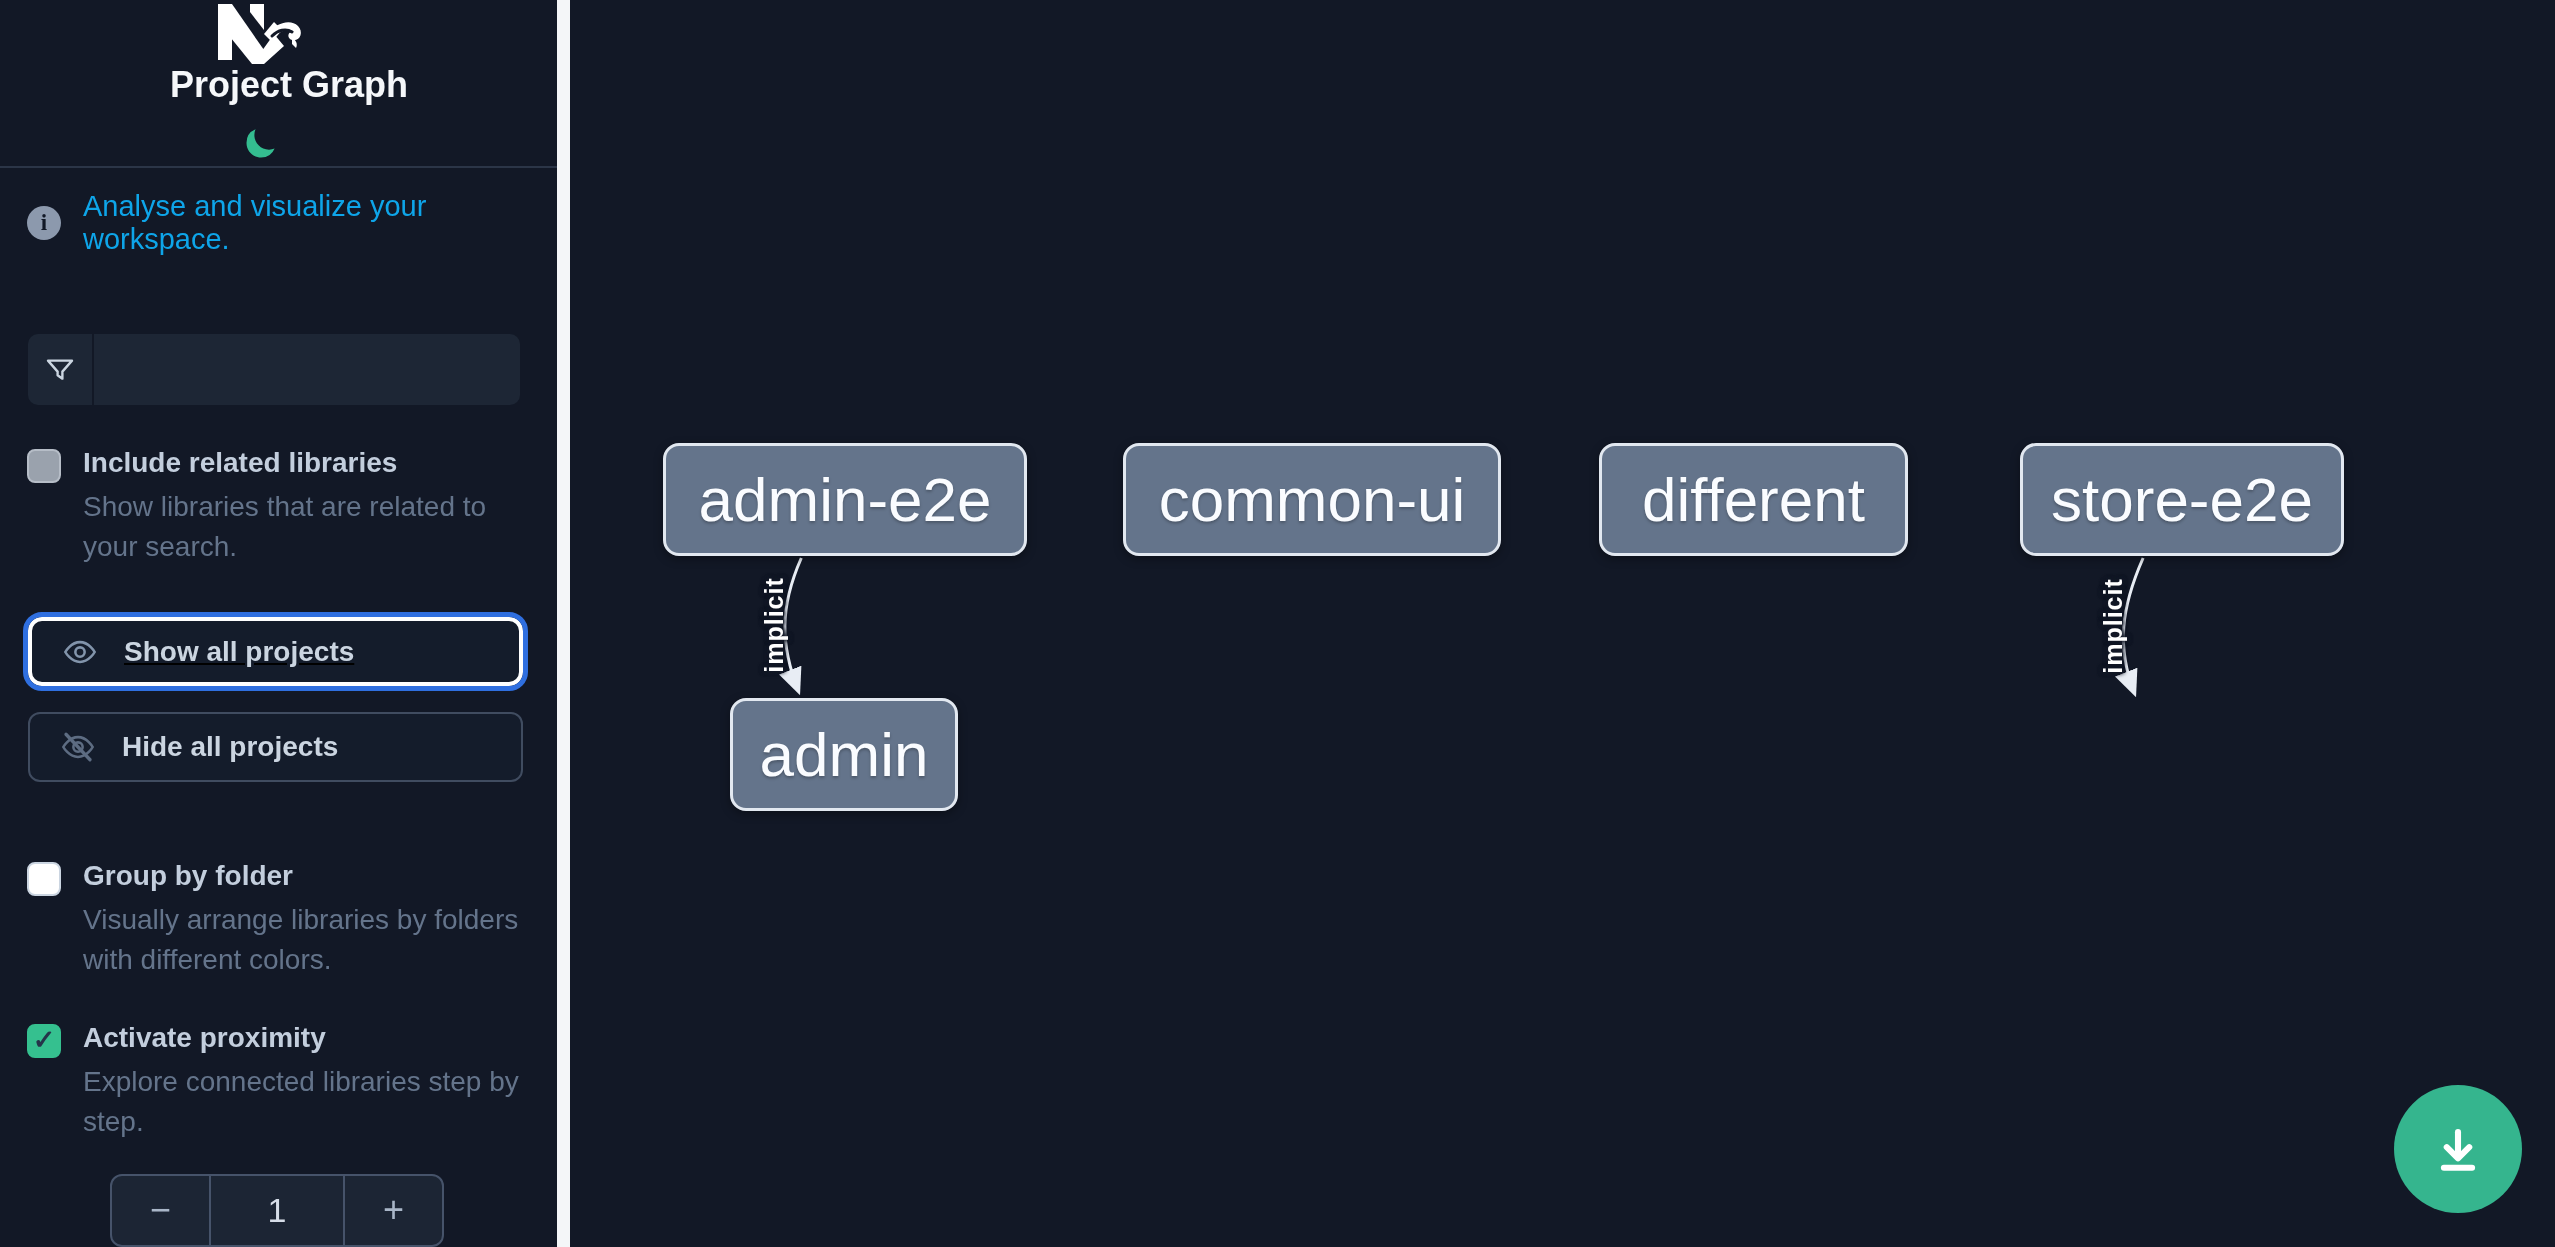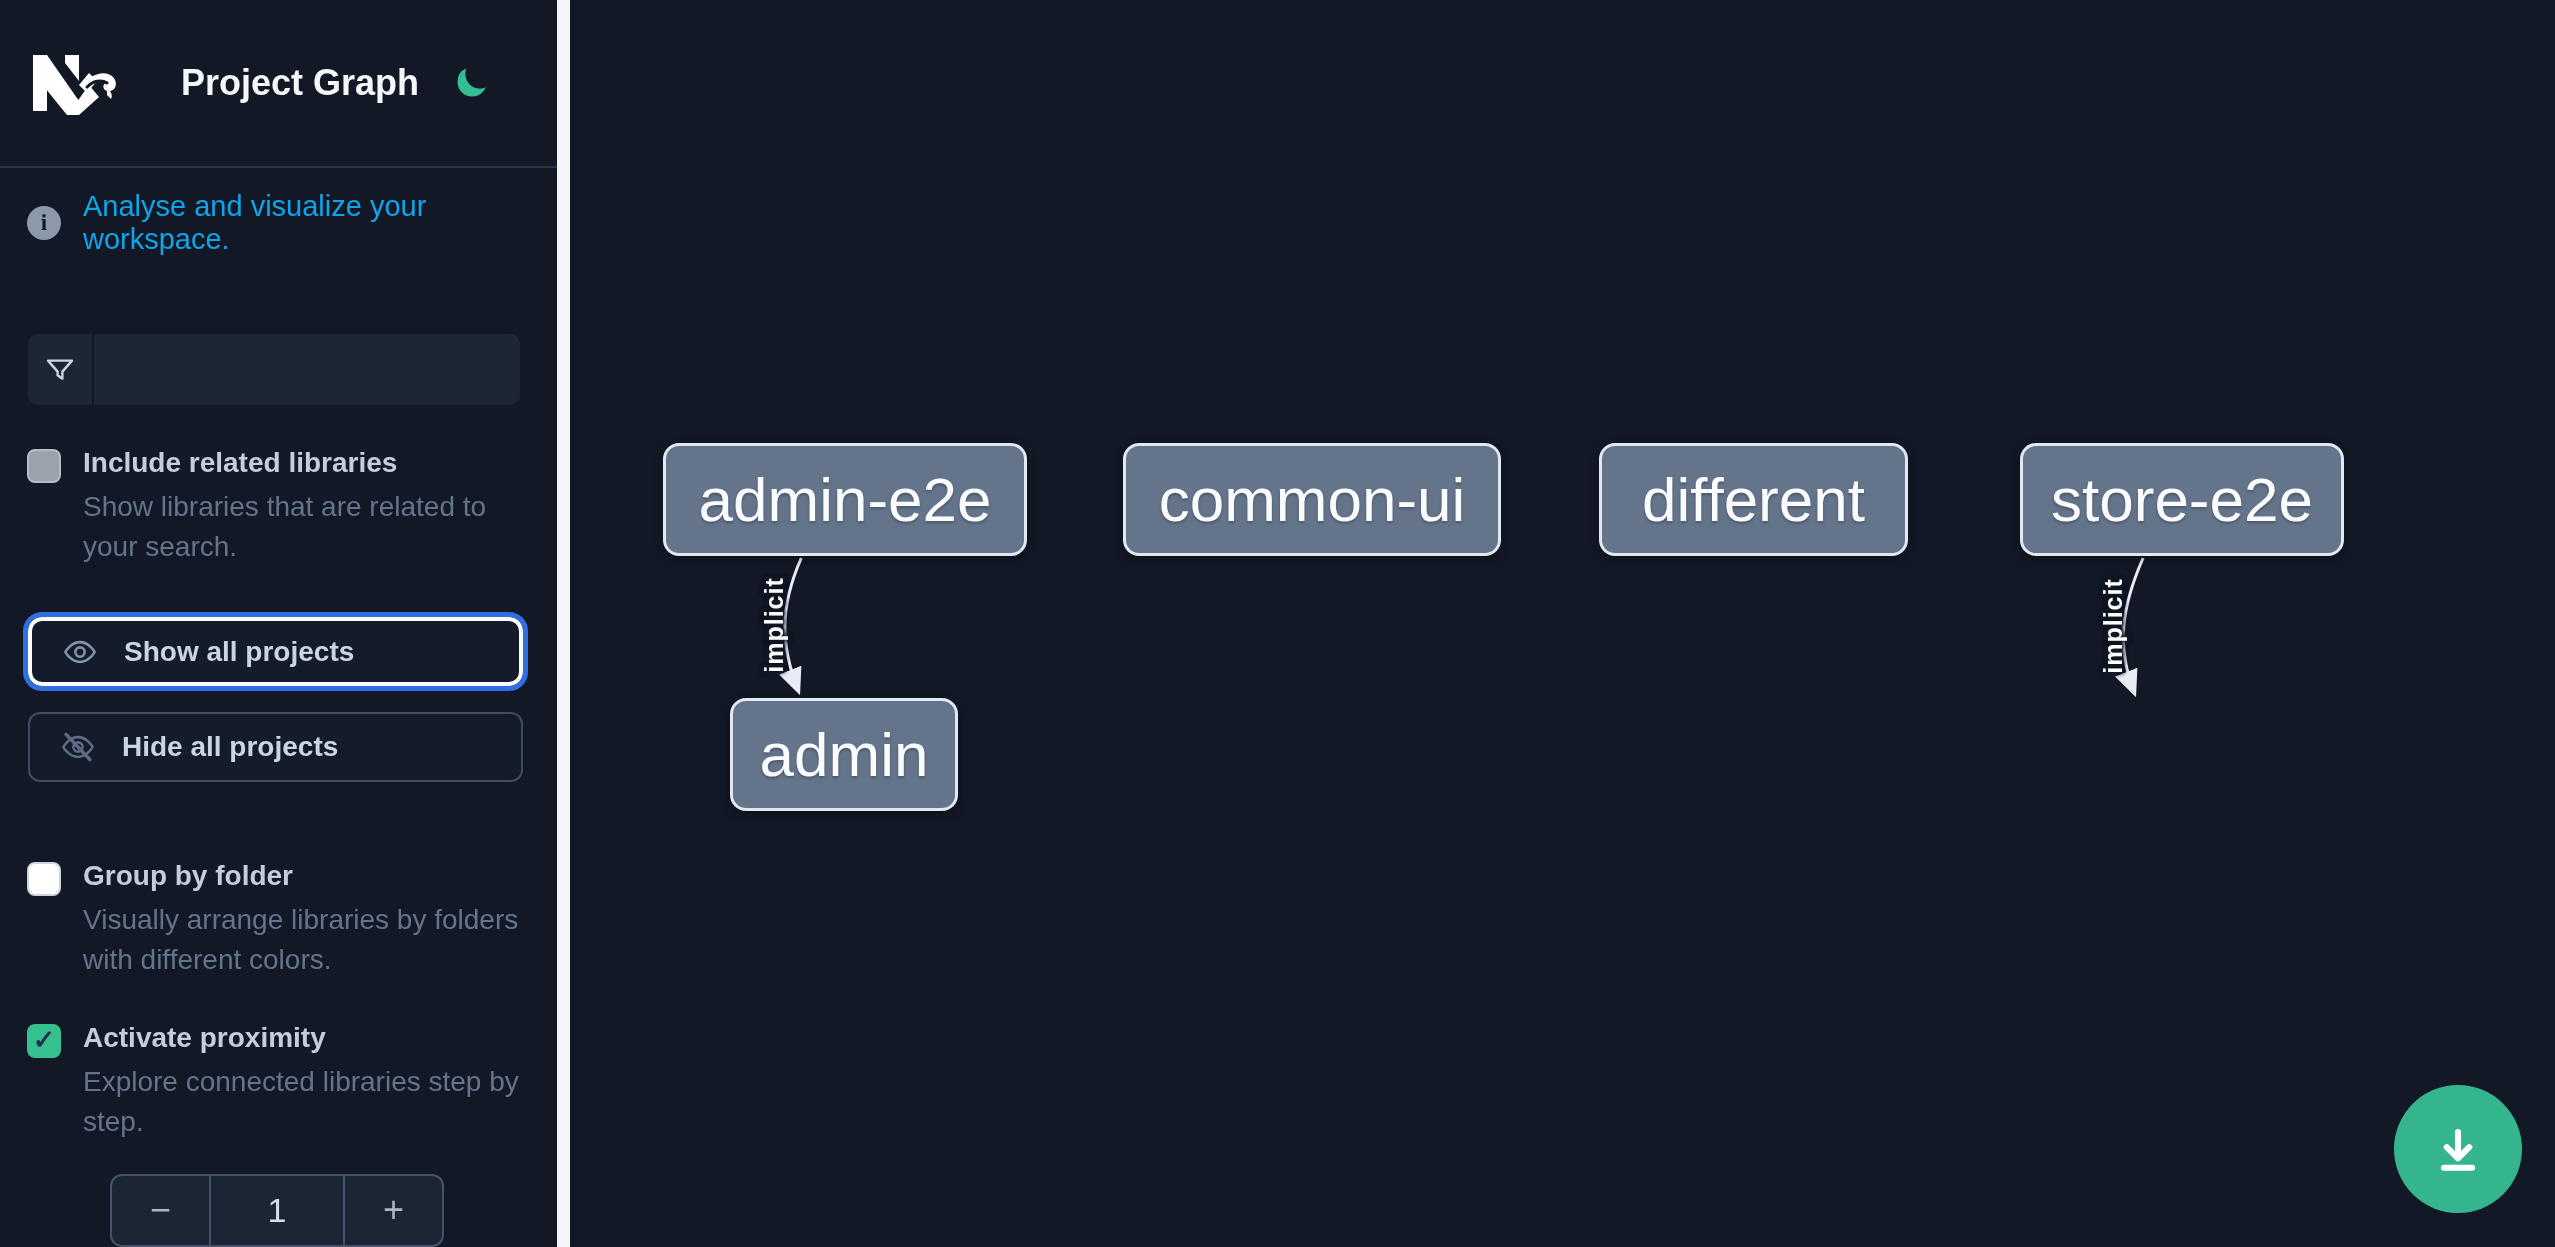--- a/index.html
+++ b/index.html
@@ -2,21 +2,21 @@
 <html><head>
 <meta charset="utf-8">
 <style>
   * { margin:0; padding:0; box-sizing:border-box; }
   html,body { width:2555px; height:1247px; overflow:hidden; background:#10occ; }
   body { font-family:"Liberation Sans", sans-serif; background:#111826; }
   .app { position:relative; width:2555px; height:1247px; display:flex; }
 
   
   .sidebar { width:557px; height:100%; background:#121826; flex:0 0 auto; display:flex; flex-direction:column; }
-  .side-header { height:175px; border-bottom:2px solid #2b3547; display:flex; align-items:center; padding:0 64px 0 27px; }
+  .side-header { height:175px; border-bottom:2px solid #2b3547; display:flex; align-items:center; padding:0 64px 0 27px;flex-direction:column; }
   .logo { width:96px; height:64px; flex:0 0 auto; }
   .app-title { color:#f5f7fa; font-size:36px; font-weight:700; margin-left:58px; letter-spacing:0; flex:1; }
   .theme-toggle { width:44px; height:44px; background:none; border:none; cursor:pointer; display:flex; align-items:center; justify-content:center; }
   .theme-toggle svg { width:36px; height:36px; }
 
   .side-info { display:flex; align-items:center; gap:22px; margin:22px 27px 0 27px; }
   .info-icon { width:34px; height:34px; border-radius:50%; background:#8c99ad; color:#111826; font-weight:800; font-size:23px; display:flex; align-items:center; justify-content:center; font-family:"Liberation Serif", serif; flex:0 0 auto; }
   .info-text { color:#0ea5e9; font-size:29px; }
 
   .search { margin:78px 0 0 28px; width:492px; height:73px; background:#1d2635; border-radius:10px; display:flex; align-items:stretch; overflow:hidden; }
@@ -29,21 +29,21 @@
   .checkbox { width:34px; height:34px; border-radius:8px; margin-top:4px; flex:0 0 auto; cursor:pointer; display:flex; align-items:center; justify-content:center; }
   .checkbox.gray  { background:#9aa2ad; border:2px solid #b6bdc7; }
   .checkbox.white { background:#ffffff; border:2px solid #cbd5e1; }
   .checkbox.green { background:#35c08f; border:2px solid #35c08f; }
   .checkbox.checked::after { content:"\2713"; color:#25344a; font-size:27px; font-weight:800; line-height:1; }
   .check-texts { margin-left:22px; }
   .check-label { color:#c3cedd; font-size:28px; font-weight:700; line-height:36px; }
   .check-desc { color:#64748b; font-size:28px; line-height:40px; margin-top:6px; width:438px; }
 
   .btn { margin:0 0 0 28px; width:495px; height:72px; background:#141c2b; border:2px solid #404c60; border-radius:12px; display:flex; align-items:center; padding:0 0 0 30px; cursor:pointer; }
-  .btn.focused { border:4px solid #ffffff; outline:5px solid #2f6fe0; outline-offset:0; border-radius:14px; }
+  .btn.focused { border:4px solid #ffffff; outline:5px solid #2f6fe0; outline-offset:0; border-radius:14px;text-decoration:underline; }
   .btn svg { width:36px; height:36px; flex:0 0 auto; }
   .btn .btn-label { color:#cbd5e1; font-size:28px; font-weight:700; margin-left:26px; }
   .btn-show { margin-top:50px; }
   .btn-hide { margin-top:26px; }
 
   .stepper { margin:32px auto 0 auto; width:334px; height:76px; background:#1c2534; border:2px solid #46536a; border-radius:12px; display:flex; overflow:hidden; align-self:flex-start; margin-left:110px; }
   .step-btn { width:97px; display:flex; align-items:center; justify-content:center; color:#a9b6c8; font-size:36px; background:transparent; border:none; cursor:pointer; font-family:"Liberation Sans", sans-serif; }
   .step-value { flex:1; display:flex; align-items:center; justify-content:center; color:#d6dde8; font-size:34px; border-left:2px solid #46536a; border-right:2px solid #46536a; }
 
   

